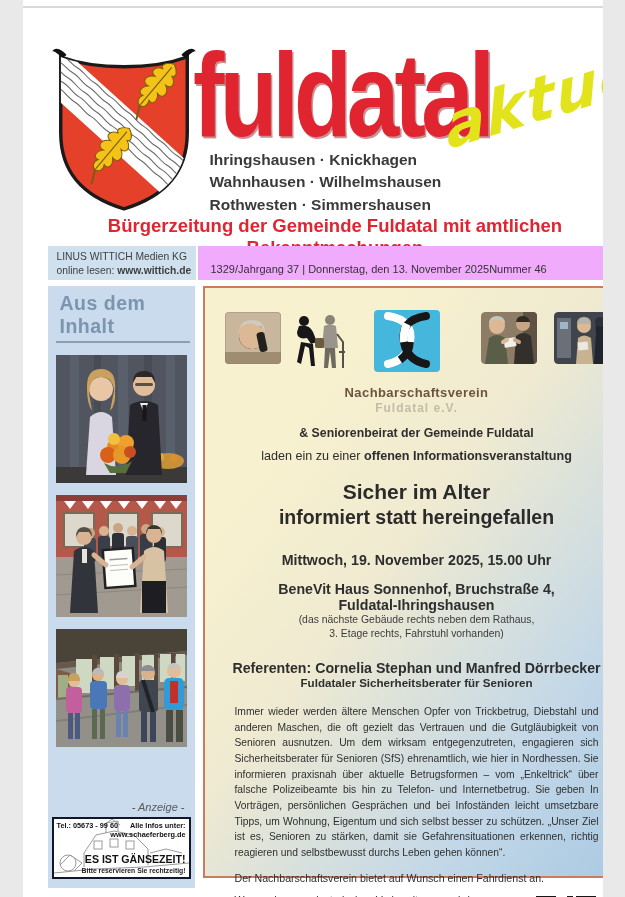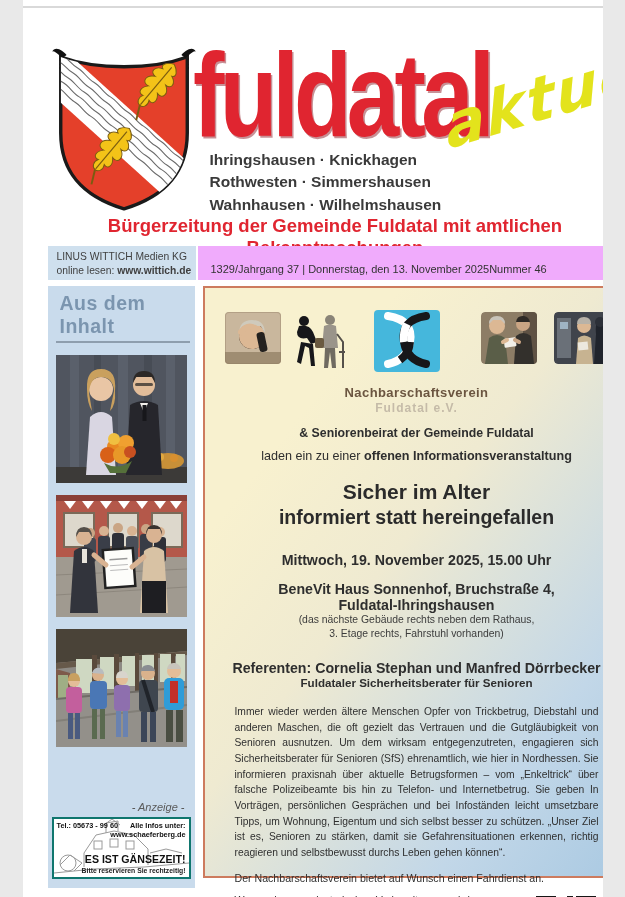--- a/index.html
+++ b/index.html
@@ -38,21 +38,21 @@
   .infobar-right { position:absolute; left:175px; top:246px; width:430px; height:34px;
     background:#f0abfc; display:flex; align-items:flex-end; justify-content:flex-start;
     padding:0 10px 5px 13px; font-size:11px; color:#333; }
 
   
   .sidebar { position:absolute; left:25px; top:286px; width:147px; height:602px; background:#c9dbec; }
   .sb-heading { margin:6px 5px 0 8px; padding:0 0 3px 4px; border-bottom:2px solid #8e9eae;
     color:#7b95af; font-weight:bold; font-size:19.5px; letter-spacing:.5px; }
   .sb-photo { display:block; margin:12px auto 0; width:131px; }
   .anzeige { margin:54px 10px 0 0; text-align:right; font-style:italic; color:#5a5a5a; font-size:11px; }
-  .ad { position:relative; margin:4px auto 0; width:139px; height:62px; background:#fff; border:2px solid #0f766e; overflow:hidden; }
+  .ad { position:relative; margin:4px auto 0; width:139px; height:62px; background:#fff; border:2px solid #0f172a; overflow:hidden; }
   .ad svg.sketch { position:absolute; inset:0; }
   .ad .ph  { position:absolute; top:2px; left:3px; font-size:7.3px; font-weight:bold; color:#111; }
   .ad .inf { position:absolute; top:2px; right:3px; font-size:7.3px; font-weight:bold; color:#111; text-align:right; line-height:1.25; }
   .ad .hl  { position:absolute; bottom:12px; right:3px; font-size:10.6px; font-weight:bold; color:#111; }
   .ad .sl  { position:absolute; bottom:3px; right:3px; font-size:6.8px; font-weight:bold; color:#222; }
 
   
   .main {
     position:absolute; left:180px; top:286px; width:428px; height:592px;
     border:2px solid #cd7b5e; text-align:center; color:#2e2e2e;
@@ -121,22 +121,22 @@
           <line x1="0" y1="23" x2="7" y2="37" stroke="#7a5c10" stroke-width="2"></line>
         </g>
       </g>
     </svg>
   </div>
 
   <div class="title-word">fuldatal</div>
   <div class="aktuell">aktuell</div>
   <div class="towns">
     <div>Ihringshausen · Knickhagen</div>
+    <div>Wahnhausen · Wilhelmshausen</div>
     <div>Rothwesten · Simmershausen</div>
-    <div>Wahnhausen · Wilhelmshausen</div>
   </div>
   <div class="tagline">Bürgerzeitung der Gemeinde Fuldatal mit amtlichen Bekanntmachungen</div>
 
   <div class="infobar-left">
     <div>LINUS WITTICH Medien KG</div>
     <div><span>online lesen: </span><b>www.wittich.de</b></div>
   </div>
   <div class="infobar-right">
     <span>1329/Jahrgang 37  |  Donnerstag, den 13. November 2025</span>
     <span>Nummer 46</span>

